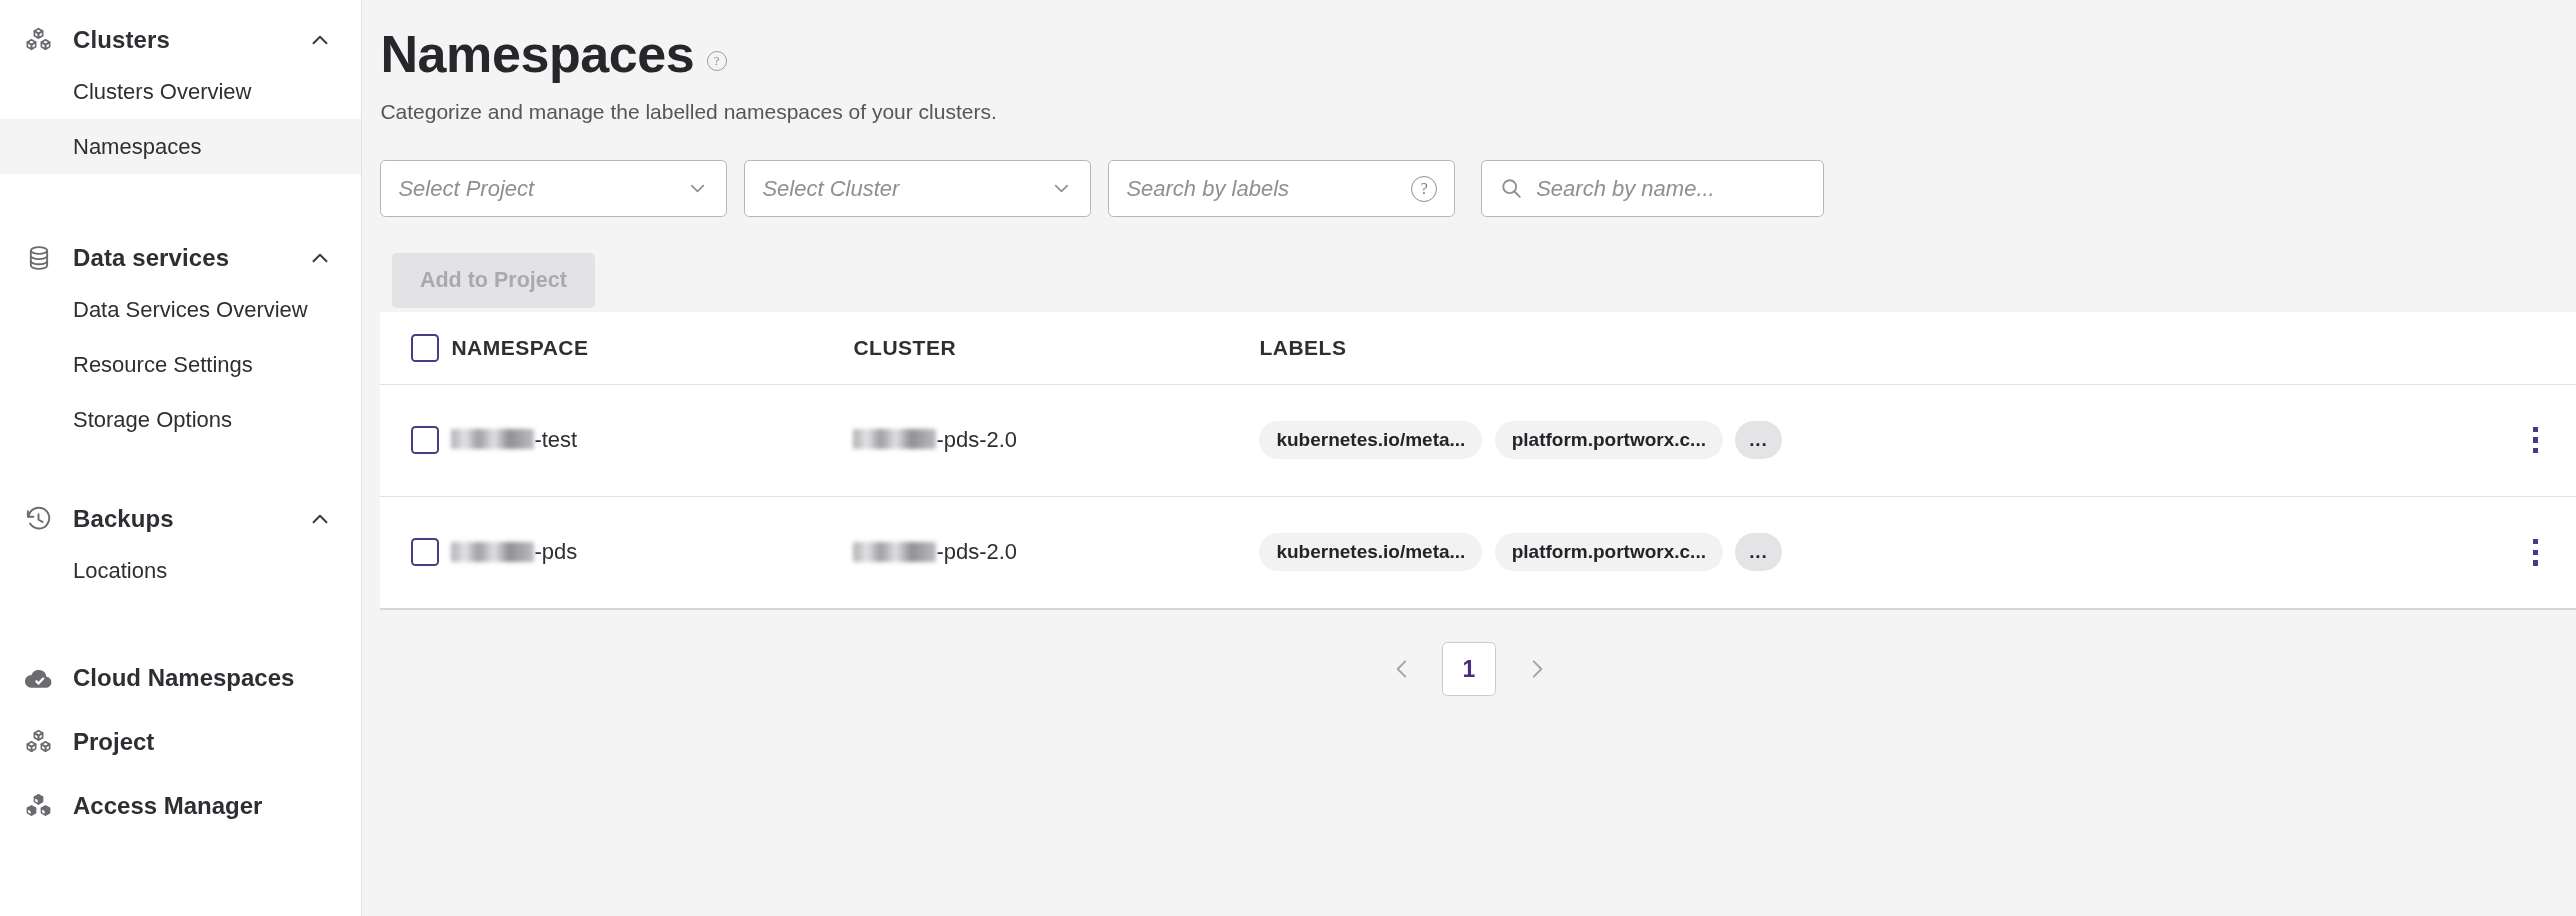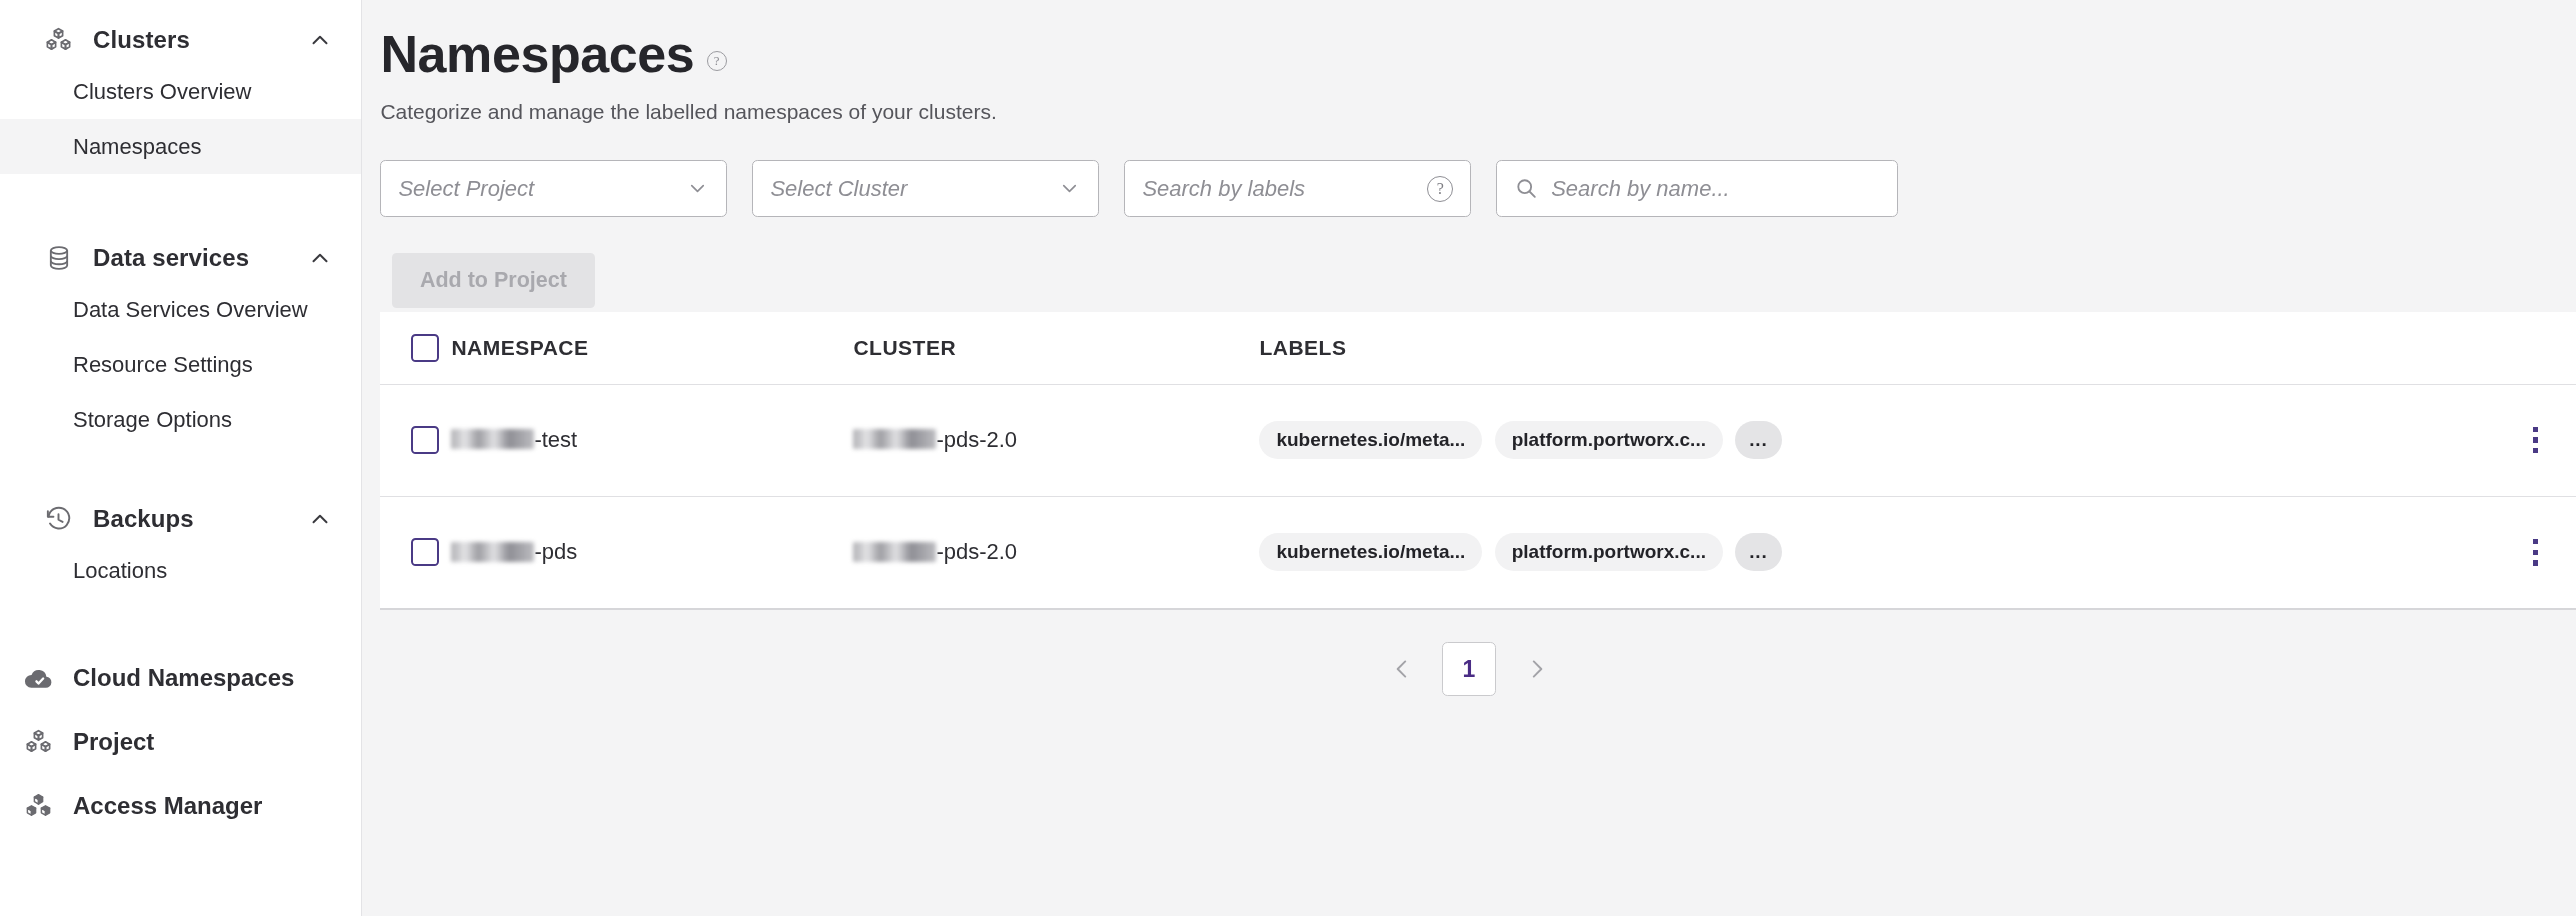--- a/index.html
+++ b/index.html
@@ -35,21 +35,20 @@
   }
 
   .nav-group { }
 
   .nav-parent {
     display: flex;
     align-items: center;
     height: 64px;
     padding: 16px 28px 0 17px;
     cursor: pointer;
-    margin-left: 20px;
   }
   .nav-parent .nav-icon {
     width: 43px;
     min-width: 43px;
     display: flex;
     align-items: center;
     justify-content: center;
     color: #6b6b70;
   }
   .nav-parent .nav-label {
@@ -145,38 +144,38 @@
   .page-sub {
     margin-top: 20px;
     font-size: 21px;
     color: #55555b;
   }
 
   
   .filter-bar {
     display: flex;
     align-items: center;
-    gap: 25px;
+    gap: 17px;
     margin-top: 36px;
     padding-left: 18.4px;
   }
 
   .field {
     height: 57px;
     background: #ffffff;
     border: 1.5px solid #b5b5b9;
     border-radius: 5.4px;
     display: flex;
     align-items: center;
     padding: 0 17px;
     cursor: pointer;
   }
   .field.select { width: 347px; justify-content: space-between; }
   .field.labels  { width: 347px; justify-content: space-between; }
-  .field.name    { width: 402px; gap: 12.3px; }
+  .field.name    { width: 343px; gap: 12.3px; margin-left: 9px; }
 
   .ph {
     font-size: 22px;
     font-style: italic;
     color: #8e8e94;
     white-space: nowrap;
   }
   .field .chev-sm { color: #8e8e94; display:flex; align-items:center; }
   .field .qmark {
     width: 26px; height: 26px; border-radius: 50%;

